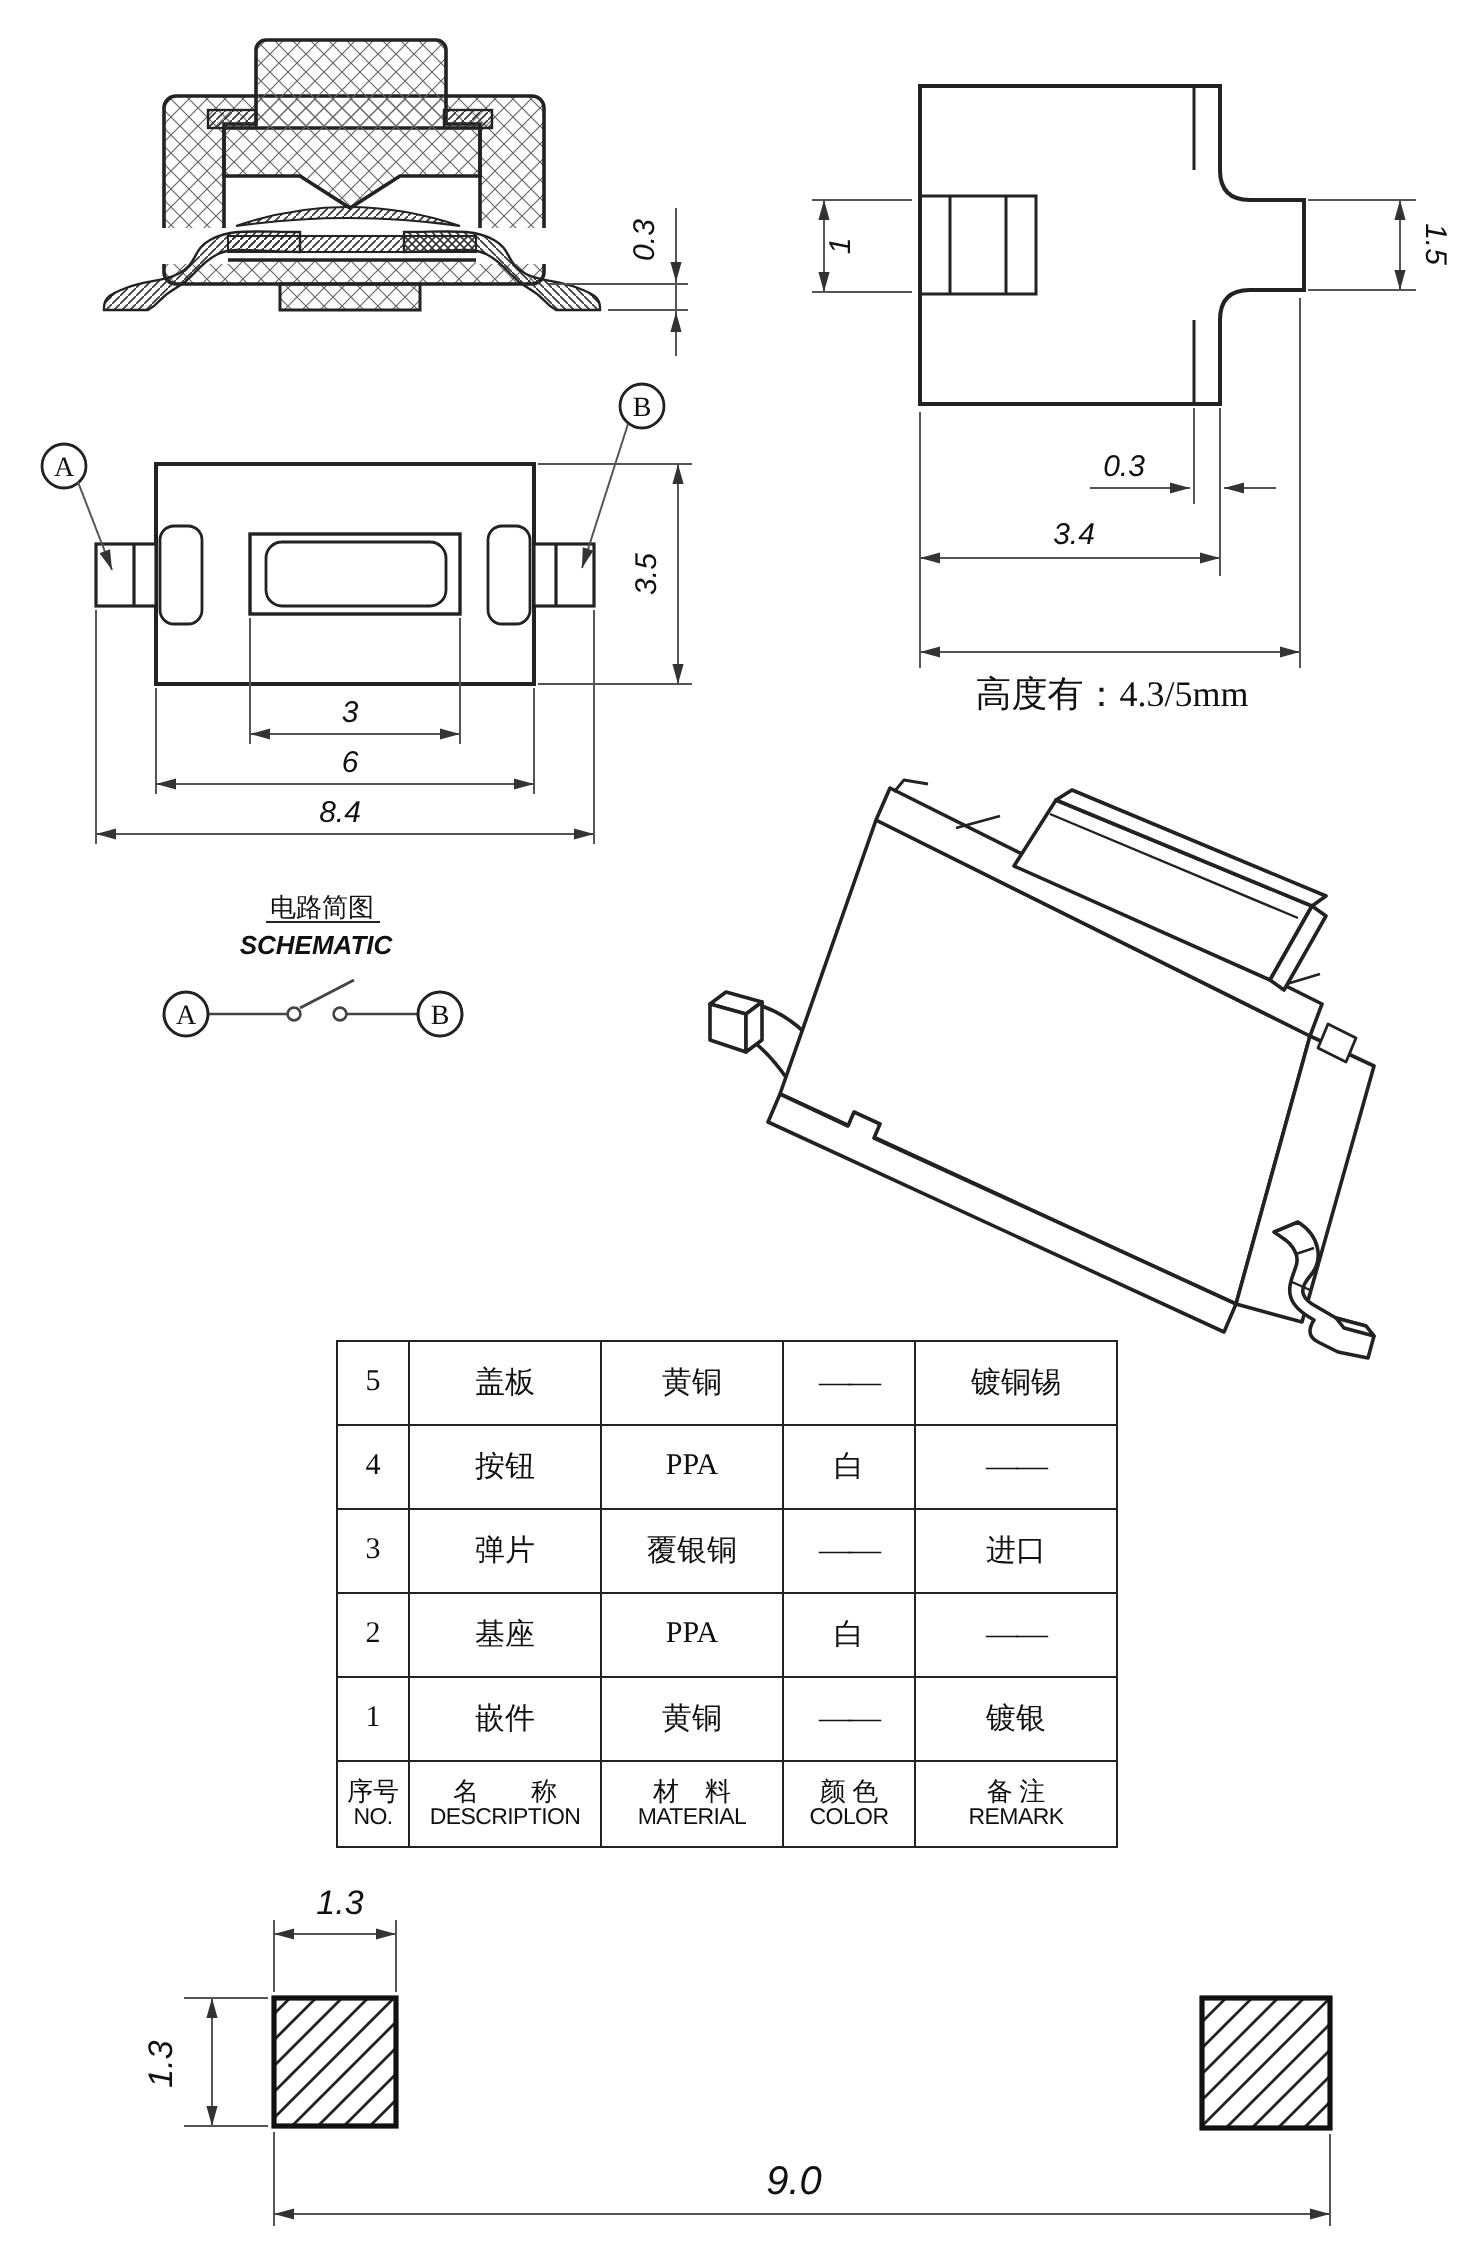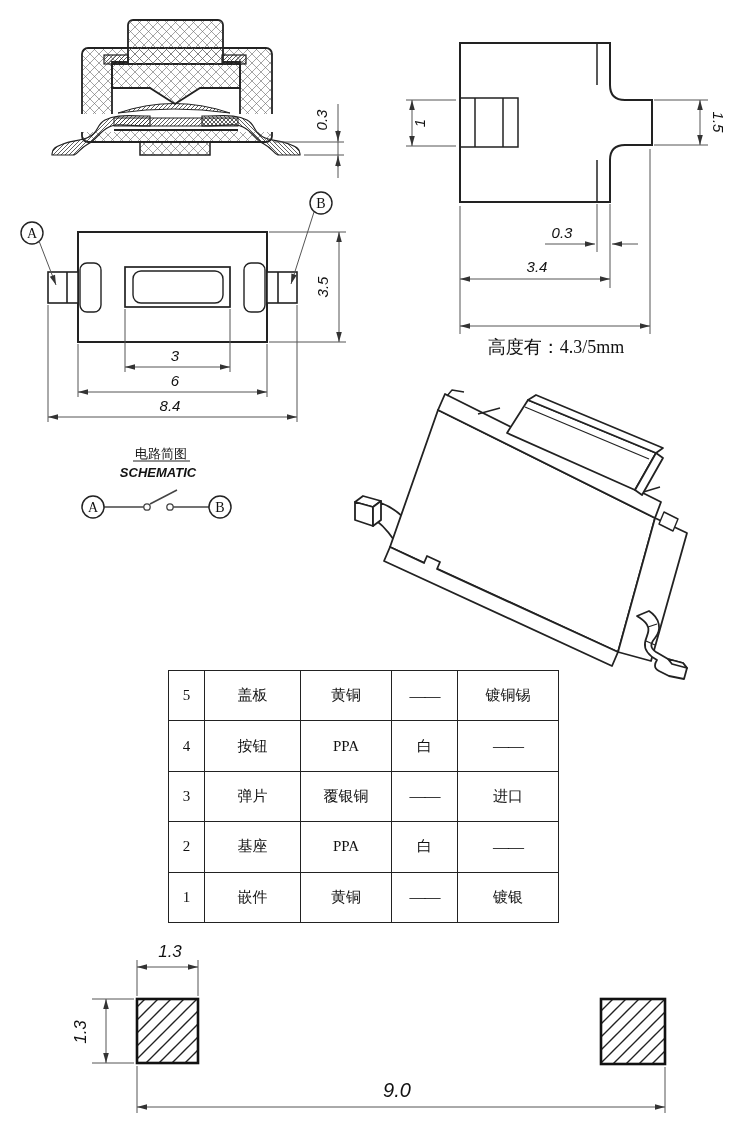--- a/index.html
+++ b/index.html
@@ -289,16 +289,38 @@
     <td>白</td>
     <td class="dashcell">——</td>
   </tr>
   <tr class="datarow">
     <td>1</td>
     <td>嵌件</td>
     <td>黄铜</td>
     <td class="dashcell">——</td>
     <td>镀银</td>
   </tr>
+  <tr class="headrow">
+    <td>
+      <span class="zh">序号</span>
+      <span class="en">NO.</span>
+    </td>
+    <td>
+      <span class="zh">名　　称</span>
+      <span class="en">DESCRIPTION</span>
+    </td>
+    <td>
+      <span class="zh">材　料</span>
+      <span class="en">MATERIAL</span>
+    </td>
+    <td>
+      <span class="zh">颜 色</span>
+      <span class="en">COLOR</span>
+    </td>
+    <td>
+      <span class="zh">备 注</span>
+      <span class="en">REMARK</span>
+    </td>
+  </tr>
 </tbody>
     </table>
 
 </div>
 
 </body></html>

